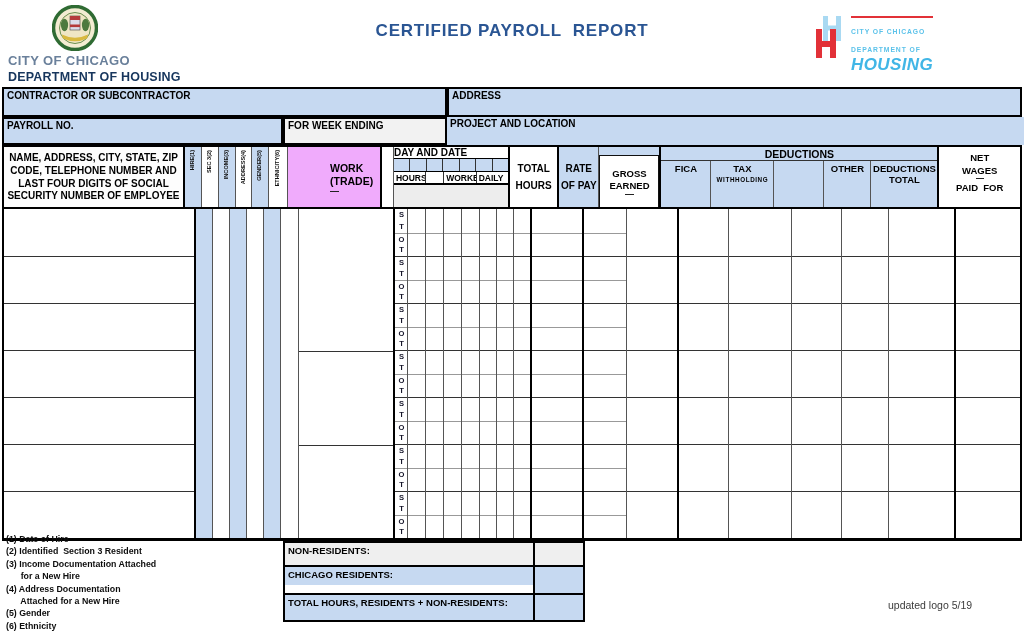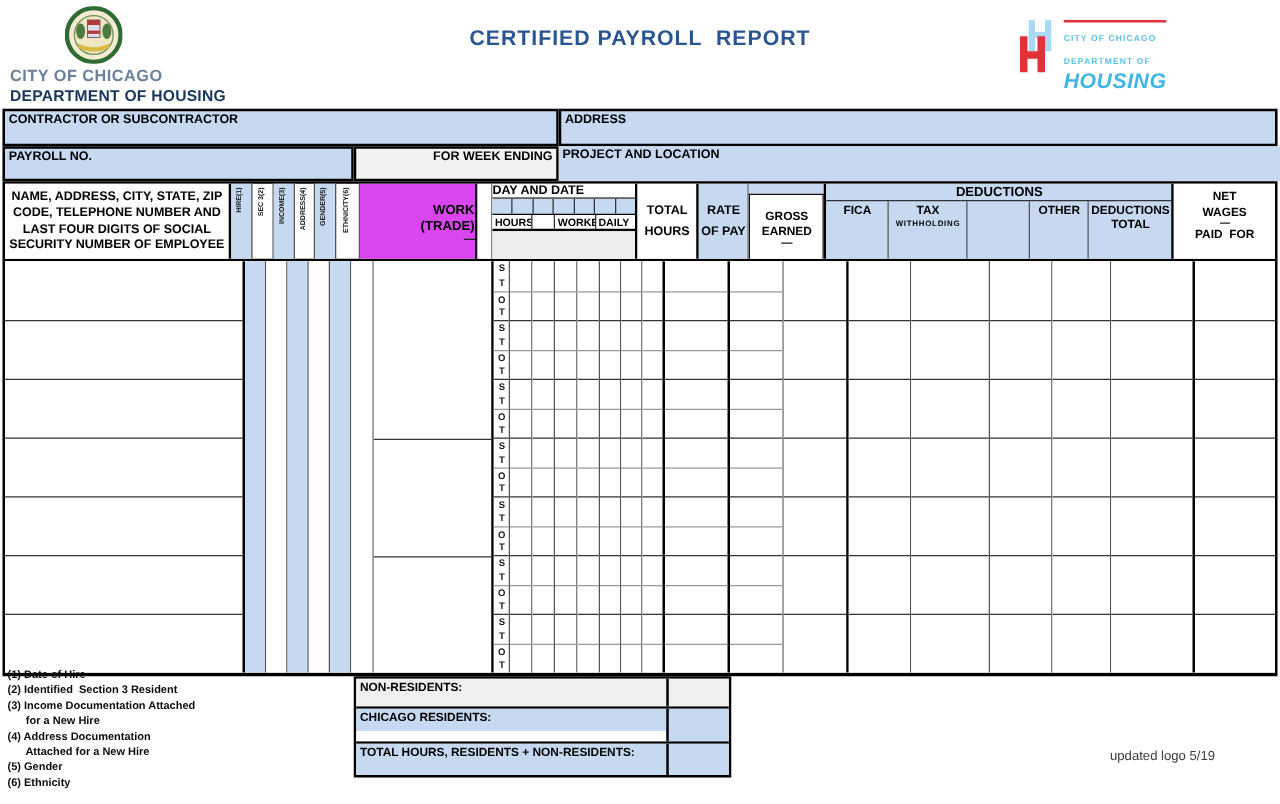--- a/index.html
+++ b/index.html
@@ -13,36 +13,36 @@
   .agency2{position:absolute;left:8px;top:70px;font-size:12.5px;font-weight:bold;color:#17365d;letter-spacing:.2px;text-align:center;}
   .title{position:absolute;left:330px;top:21px;width:364px;text-align:center;font-size:17px;font-weight:bold;color:#2a5593;letter-spacing:.8px;white-space:pre;}
   .hlogo{position:absolute;left:816px;top:16px;display:flex;align-items:flex-start;gap:5px;}
   .hlogo-text{border-top:2.5px solid #e23138;padding-top:2px;}
   .hlogo-small{font-size:6.8px;font-weight:bold;color:#5bc2ea;letter-spacing:.9px;line-height:1.3;}
   .hlogo-big{font-size:17px;font-weight:bold;color:#41b6e6;letter-spacing:.4px;line-height:1.05;font-style:italic;}
 
   
   .fbox{position:absolute;border:2px solid #000;font-size:10px;font-weight:bold;padding:1px 3px;line-height:11px;}
   .blue{background:#c6d9f1;}
-  .graybg{background:#f2f2f2;text-align:right;}
+  .graybg{background:#f2f2f2;}
   .noborder{border:none;}
 
   
   .ptable{position:absolute;left:2px;top:145px;width:1020px;border:2px solid #000;border-bottom:3px solid #000;background:#fff;}
   .thead{display:flex;height:62px;border-bottom:2px solid #000;}
   .hseg{position:relative;height:100%;}
   .b1{border-right:1px solid #555;}
   .b2{border-right:2px solid #000;}
 
   .name-h{background:#fdfdfd;text-align:center;font-size:10px;font-weight:bold;padding-top:5px;line-height:12.8px;}
   #indicator-header{display:flex;}
   .icol{height:100%;display:flex;justify-content:center;align-items:flex-start;border-right:1px solid #555;}
   .icol:last-child{border-right:none;}
   .vlab{writing-mode:vertical-rl;transform:rotate(180deg);font-size:5.6px;font-weight:bold;color:#111;line-height:1;margin-top:3px;max-height:46px;white-space:nowrap;}
-  .work-h{background:#d946ef;display:flex;flex-direction:column;align-items:flex-end;justify-content:center;font-size:10.5px;font-weight:bold;line-height:13px;padding-left:42px;}
+  .work-h{background:#f0abfc;display:flex;flex-direction:column;align-items:flex-start;justify-content:center;font-size:10.5px;font-weight:bold;line-height:13px;padding-left:42px;}
   .dash{width:9px;border-top:1.3px solid #222;margin-top:3px;}
   .sot-h{background:#fff;}
 
   .day-h{display:flex;flex-direction:column;background:#fff;}
   .day-title{height:12px;font-size:10px;font-weight:bold;line-height:12px;border-bottom:1px solid #000;}
   .date-row{height:13px;display:flex;border-bottom:1px solid #000;background:#c6d9f1;}
   .datecell{flex:1;border-right:1px solid #333;}
   .datecell:last-child{border-right:none;}
   .dlrow{height:13px;display:flex;border-bottom:2px solid #000;font-size:8.5px;font-weight:bold;background:#fff;}
   .dl{line-height:11px;padding:1px 0 0 2px;border-right:1px solid #333;overflow:hidden;}

